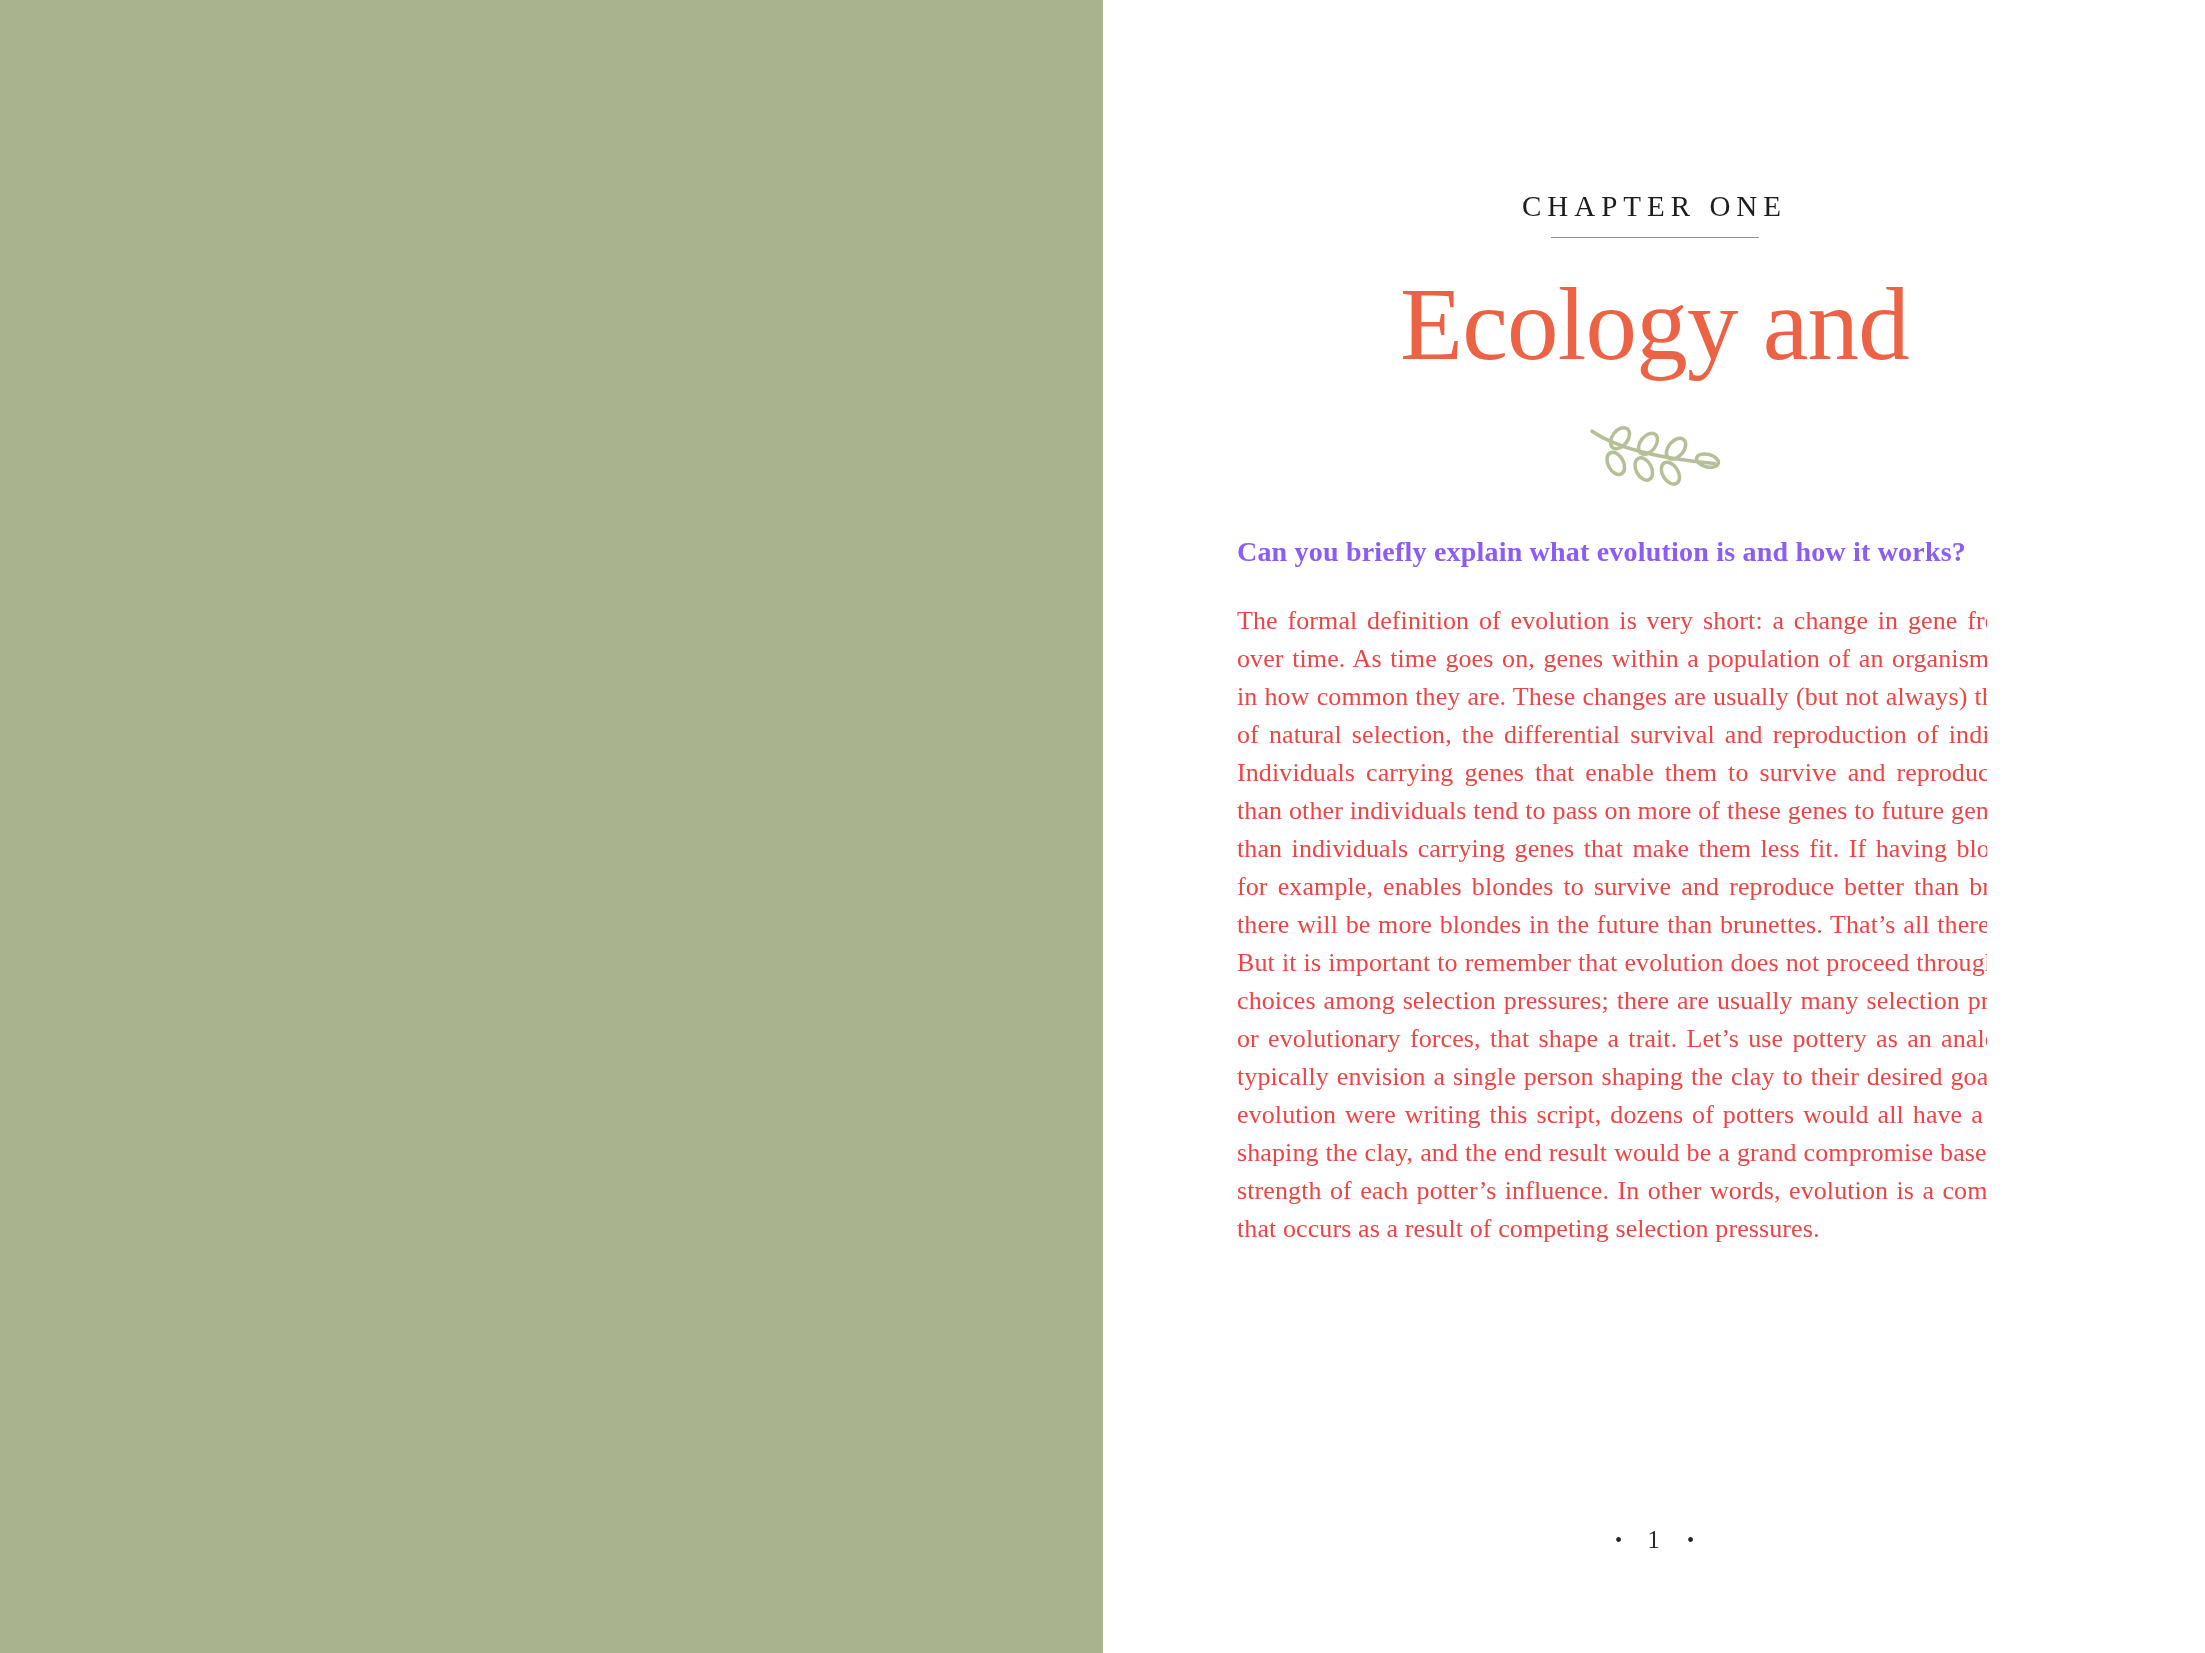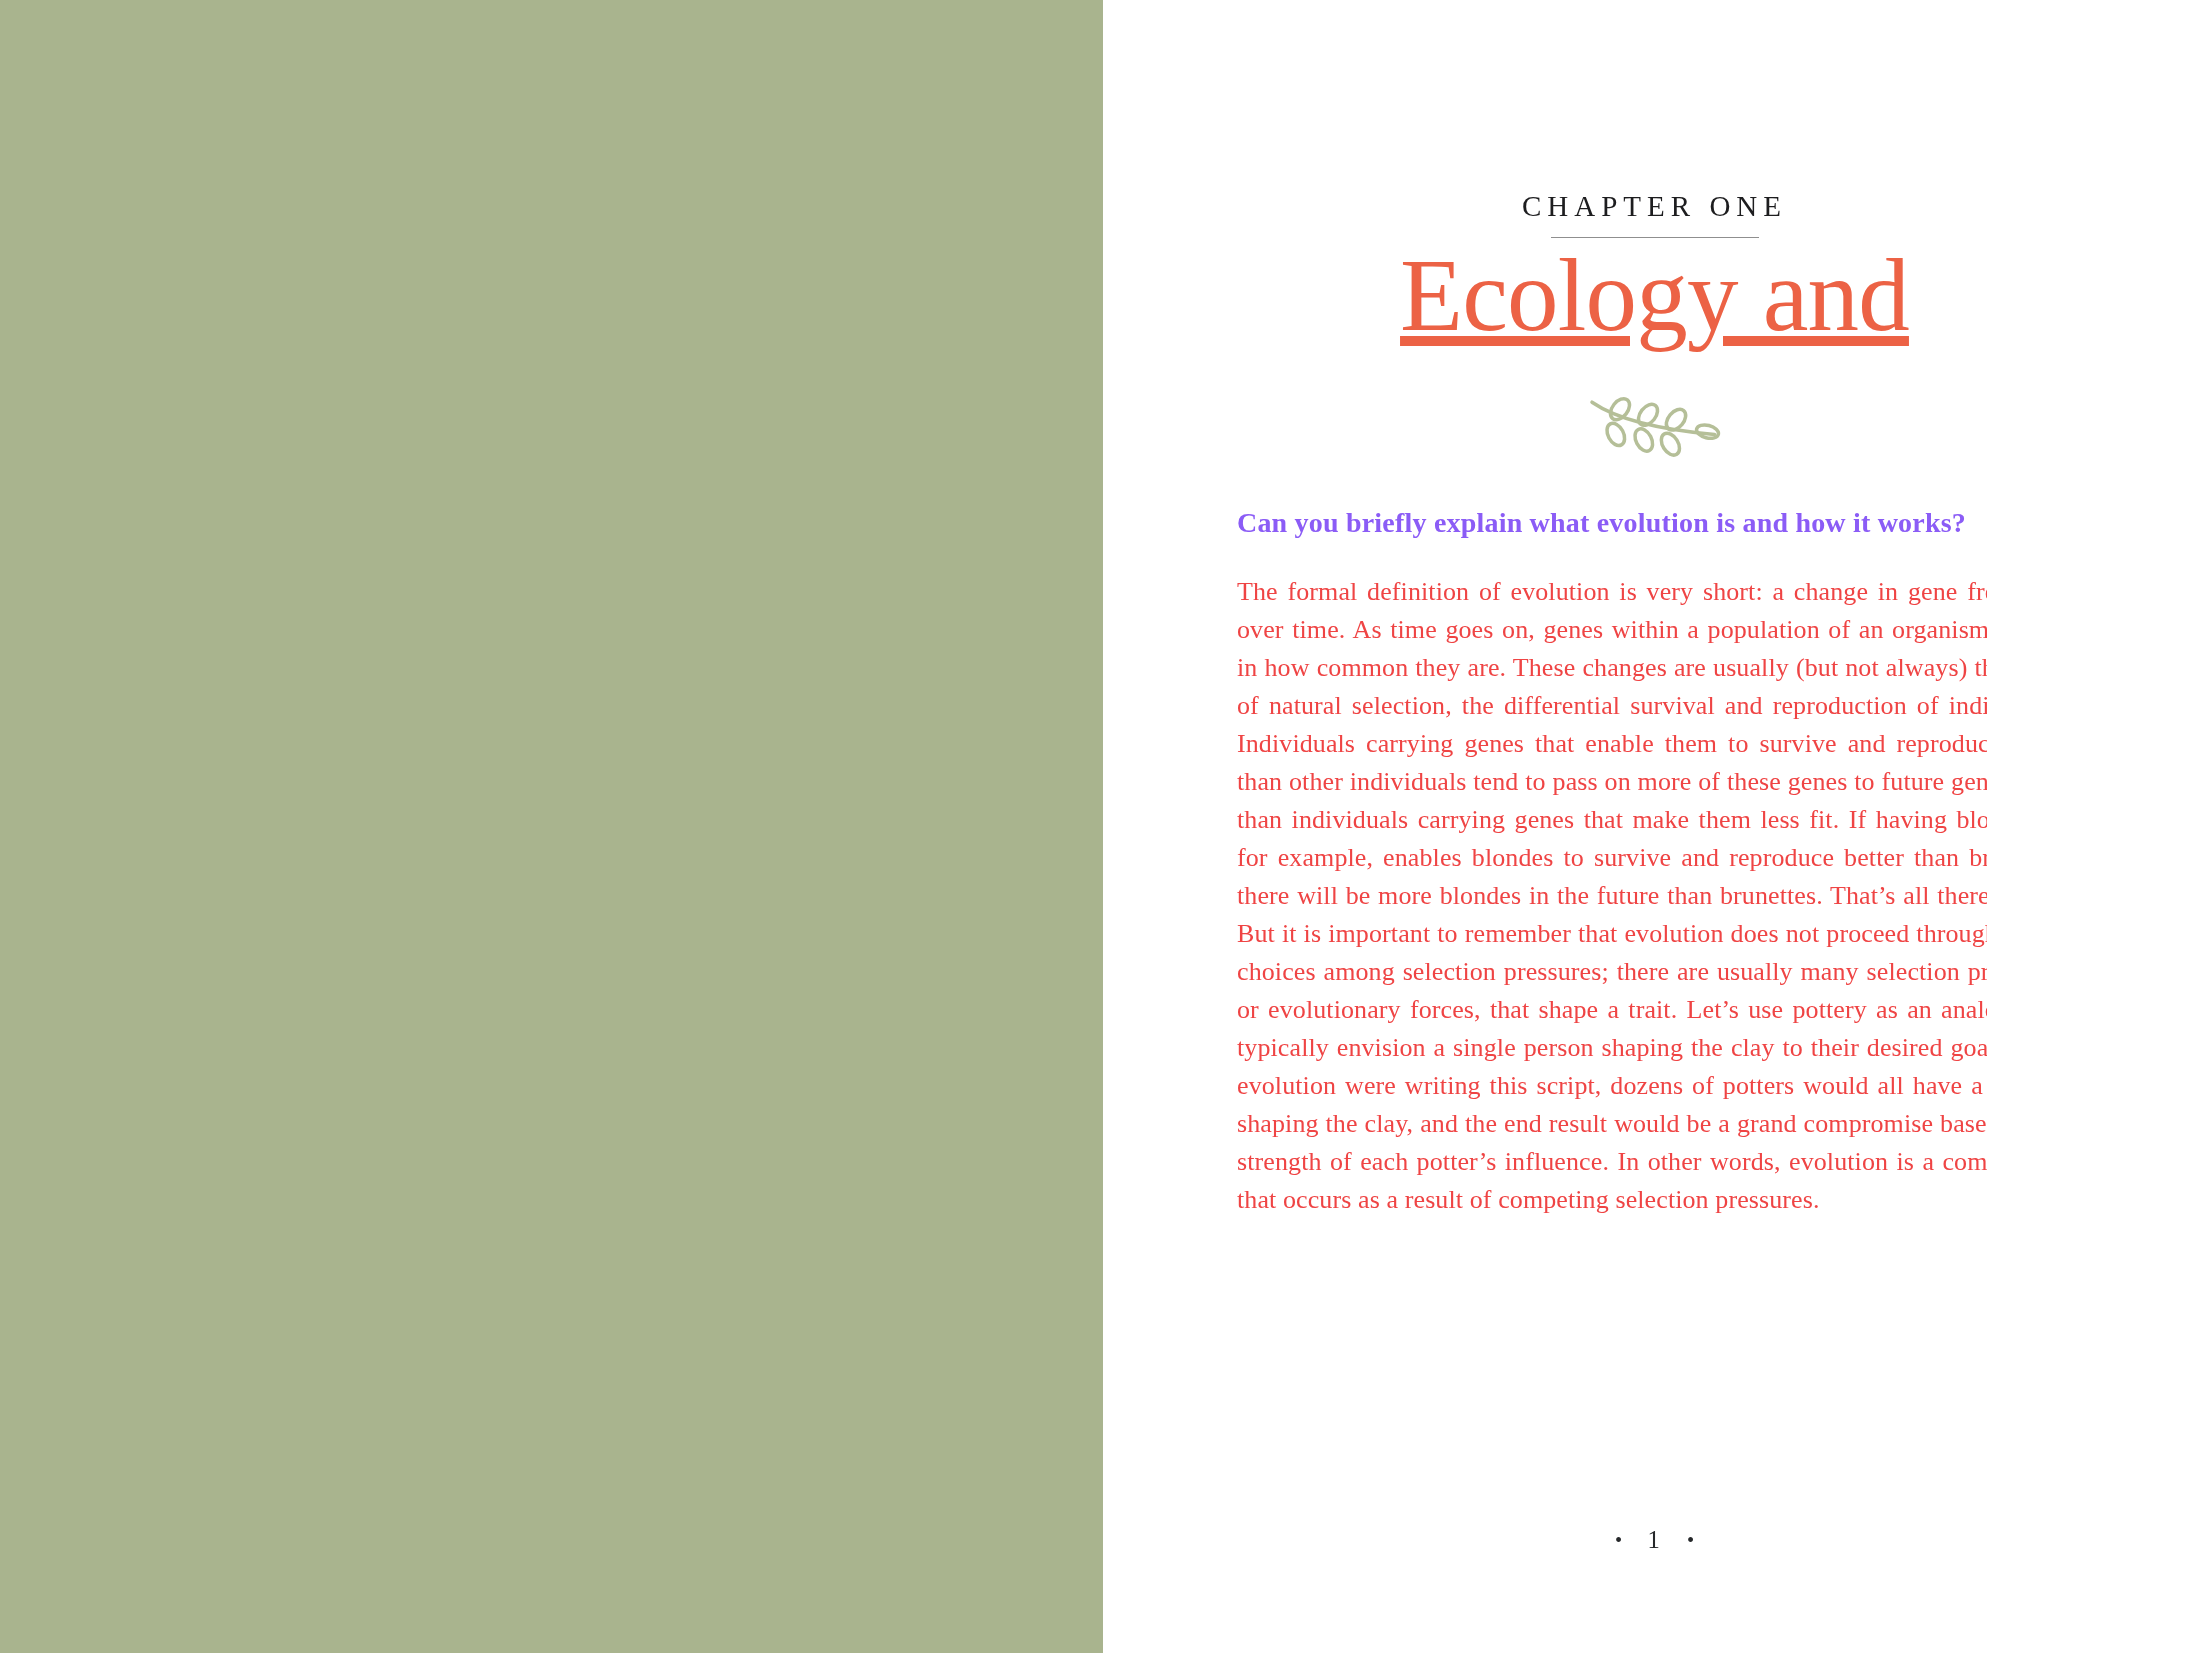--- a/index.html
+++ b/index.html
@@ -33,26 +33,26 @@
     letter-spacing: 6px;
     font-weight: 500;
     color: #1d1d1f;
   }
   .kicker-rule {
     width: 208px;
     height: 1.7px;
     margin: 13.6px auto 0 auto;
   }
   .chapter-title {
+    margin-top: 29px;
     text-align: center;
     font-weight: normal;
     font-size: 103px;
     line-height: 114px;
     letter-spacing: -0.8px;
-    text-decoration: underline;
   }
   .ornament-wrap {
     margin-top: 39px;
     text-align: center;
     line-height: 0;
   }
   .ornament-wrap svg { display: inline-block; }
   .question {
     margin-top: 46px;
     font-size: 28px;

